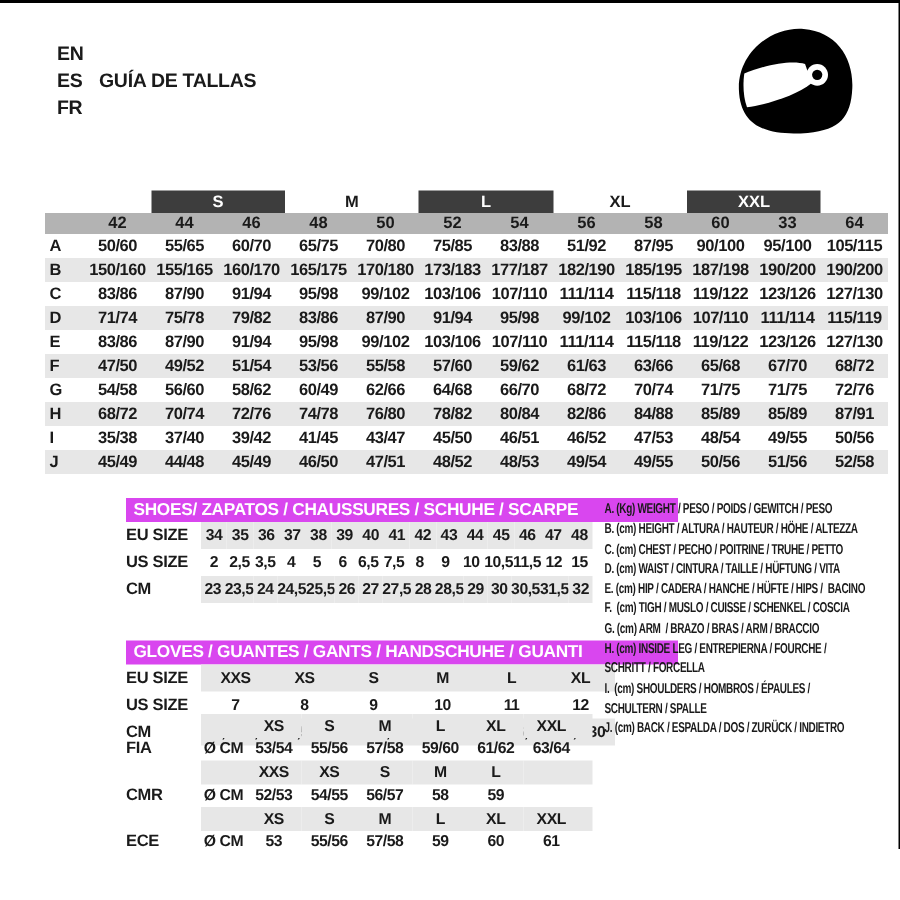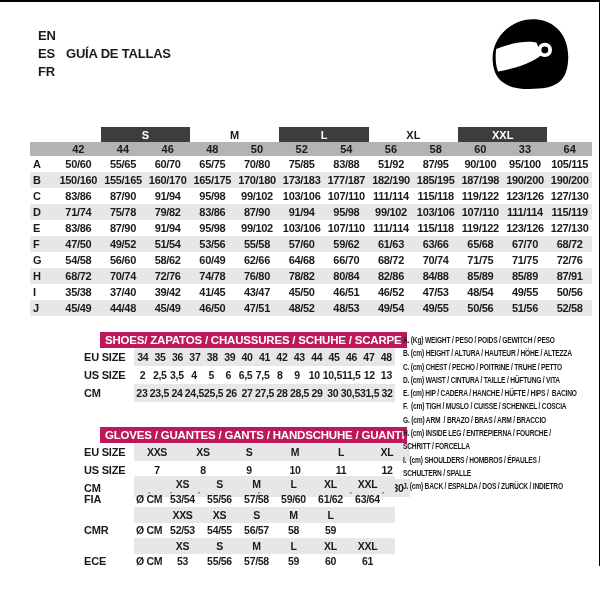--- a/index.html
+++ b/index.html
@@ -22,21 +22,21 @@
   .group-row{height:15px;font-size:11px;}
   .group-dark{background:#3d3d3d;color:#fff;}
   .num-row{height:14px;background:#b3b3b3;font-size:11px;}
   .data-row{height:16px;font-size:11px;letter-spacing:-0.3px;}
   .data-row.striped{background:#e7e7e7;}
   .row-label{justify-content:flex-start !important;padding-left:3px;}
 
   
   .sub{position:absolute;left:38px;width:357px;font-weight:bold;}
   #shoes-table{top:332px;} #gloves-table{top:427px;} #helmet-table{top:476px;}
-  .bar{margin-left:62px;width:307px;height:16px;background:#be185d;color:#fff;font-size:11.5px;
+  .bar{margin-left:46px;width:368px;height:16px;background:#d946ef;color:#fff;font-size:11.5px;
        display:flex;align-items:center;padding-left:5px;box-sizing:border-box;letter-spacing:-0.2px;}
   .s-row{display:grid;height:18px;align-items:stretch;text-align:center;font-size:10.5px;letter-spacing:-0.3px;padding-left:46px;}
   .s-row>div{display:flex;align-items:center;justify-content:center;}
   .shoes-row{grid-template-columns:50px repeat(15,1fr);}
   .gloves-row{grid-template-columns:50px repeat(6,46px) 1fr;}
   .helmet-row{grid-template-columns:50px 30px repeat(6,37px) 1fr;height:15.5px;font-size:10.5px;}
   .cell-striped{background:#e7e7e7;}
   .s-label{justify-content:flex-start !important;font-size:11px;letter-spacing:-0.2px;}
 
   
@@ -279,21 +279,21 @@
           <div>5</div>
           <div>6</div>
           <div>6,5</div>
           <div>7,5</div>
           <div>8</div>
           <div>9</div>
           <div>10</div>
           <div>10,5</div>
           <div>11,5</div>
           <div>12</div>
-          <div>13</div>
+          <div>15</div>
         </div>
         <div class="s-row shoes-row">
           <div class="s-label">CM</div>
           <div class="cell-striped">23</div>
           <div class="cell-striped">23,5</div>
           <div class="cell-striped">24</div>
           <div class="cell-striped">24,5</div>
           <div class="cell-striped">25,5</div>
           <div class="cell-striped">26</div>
           <div class="cell-striped">27</div>

